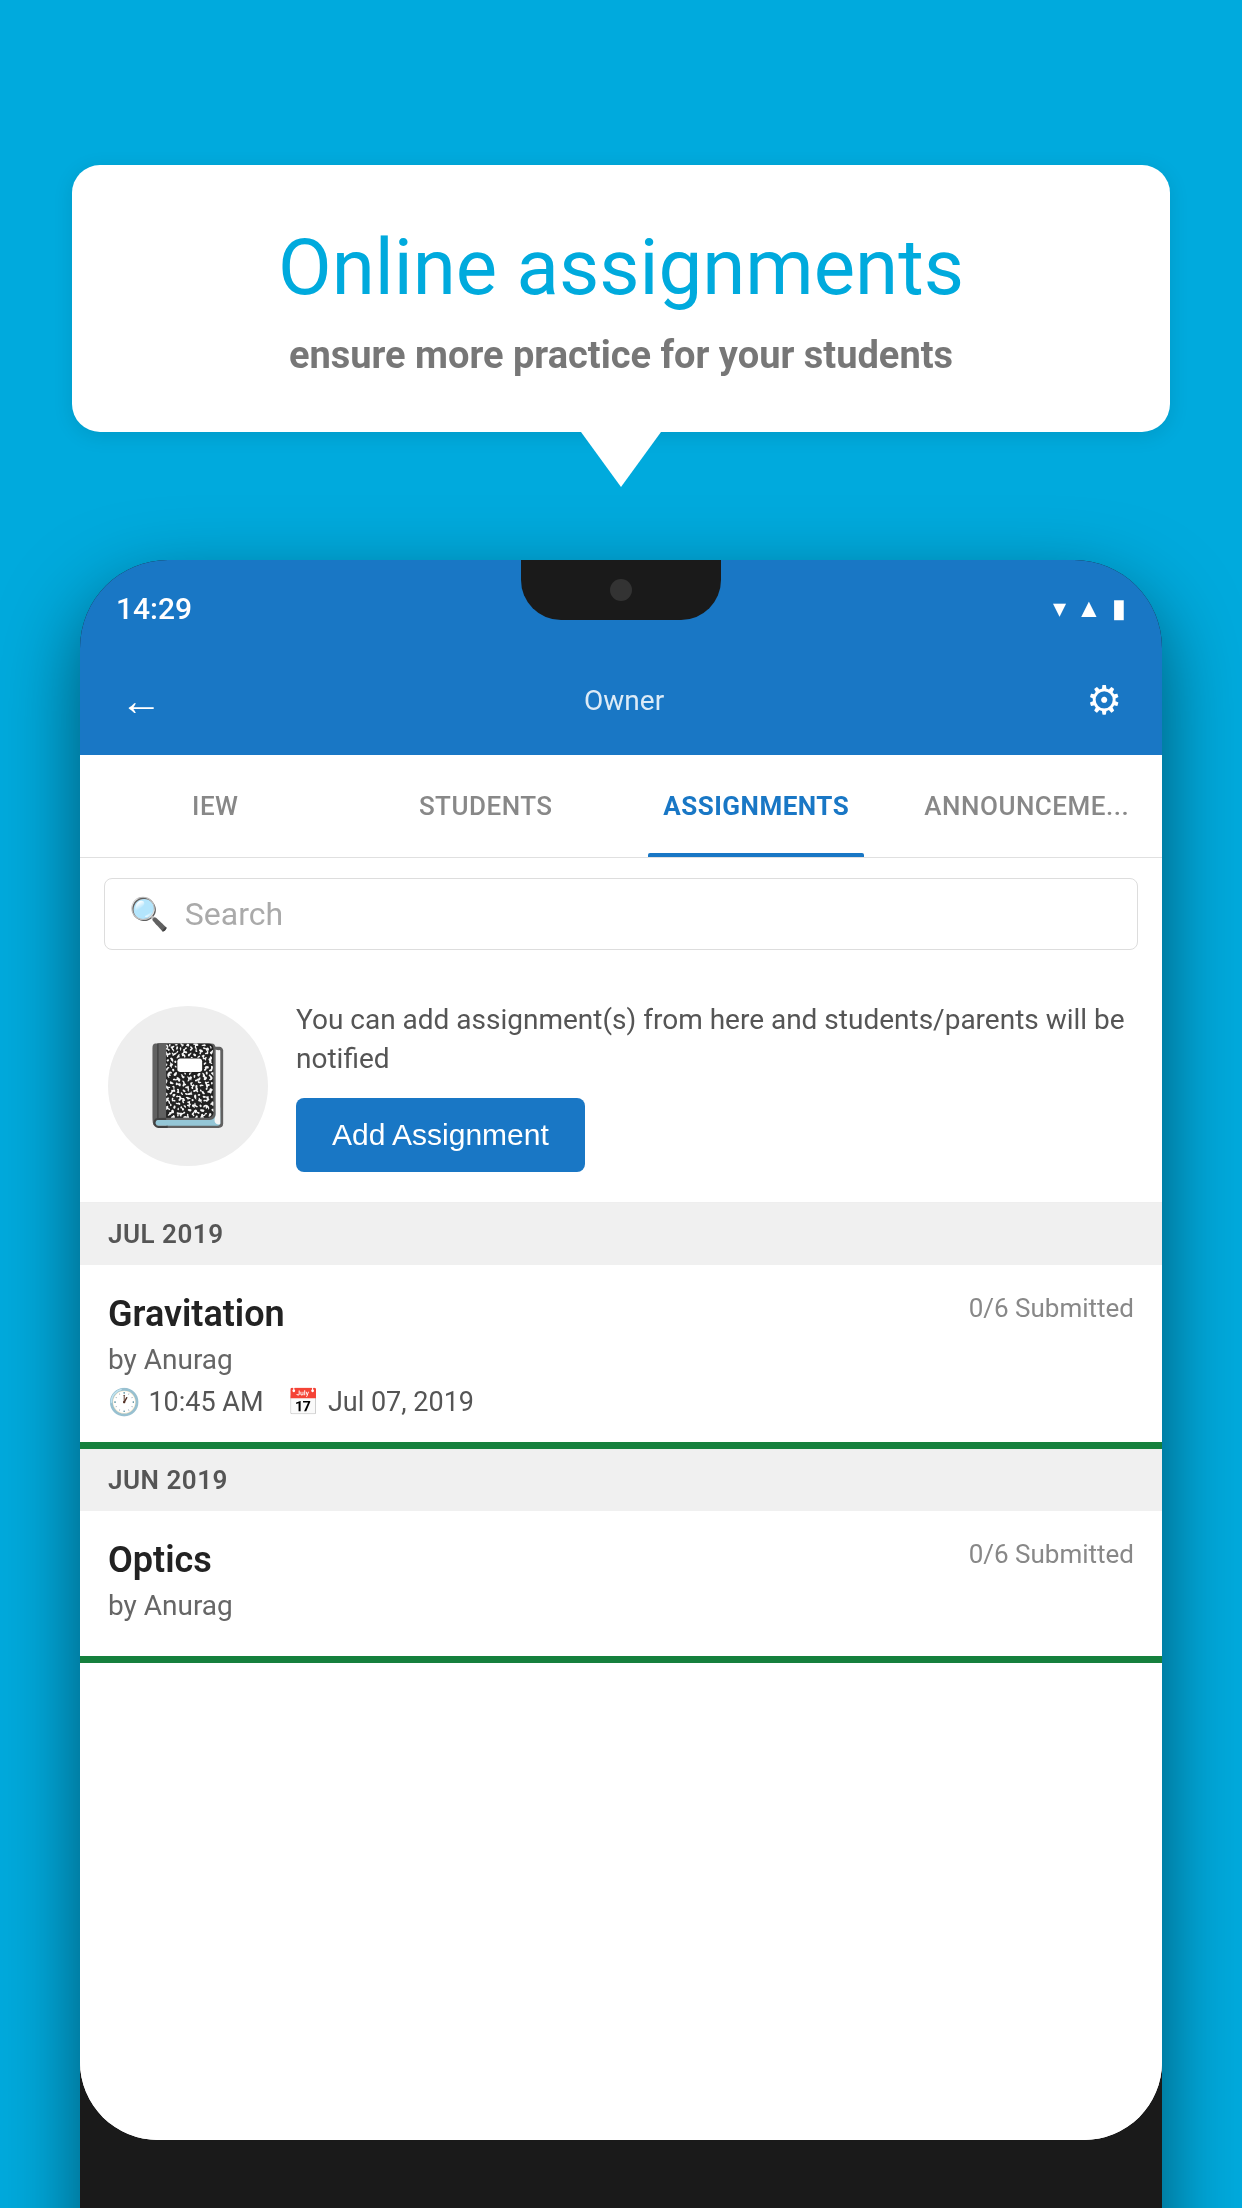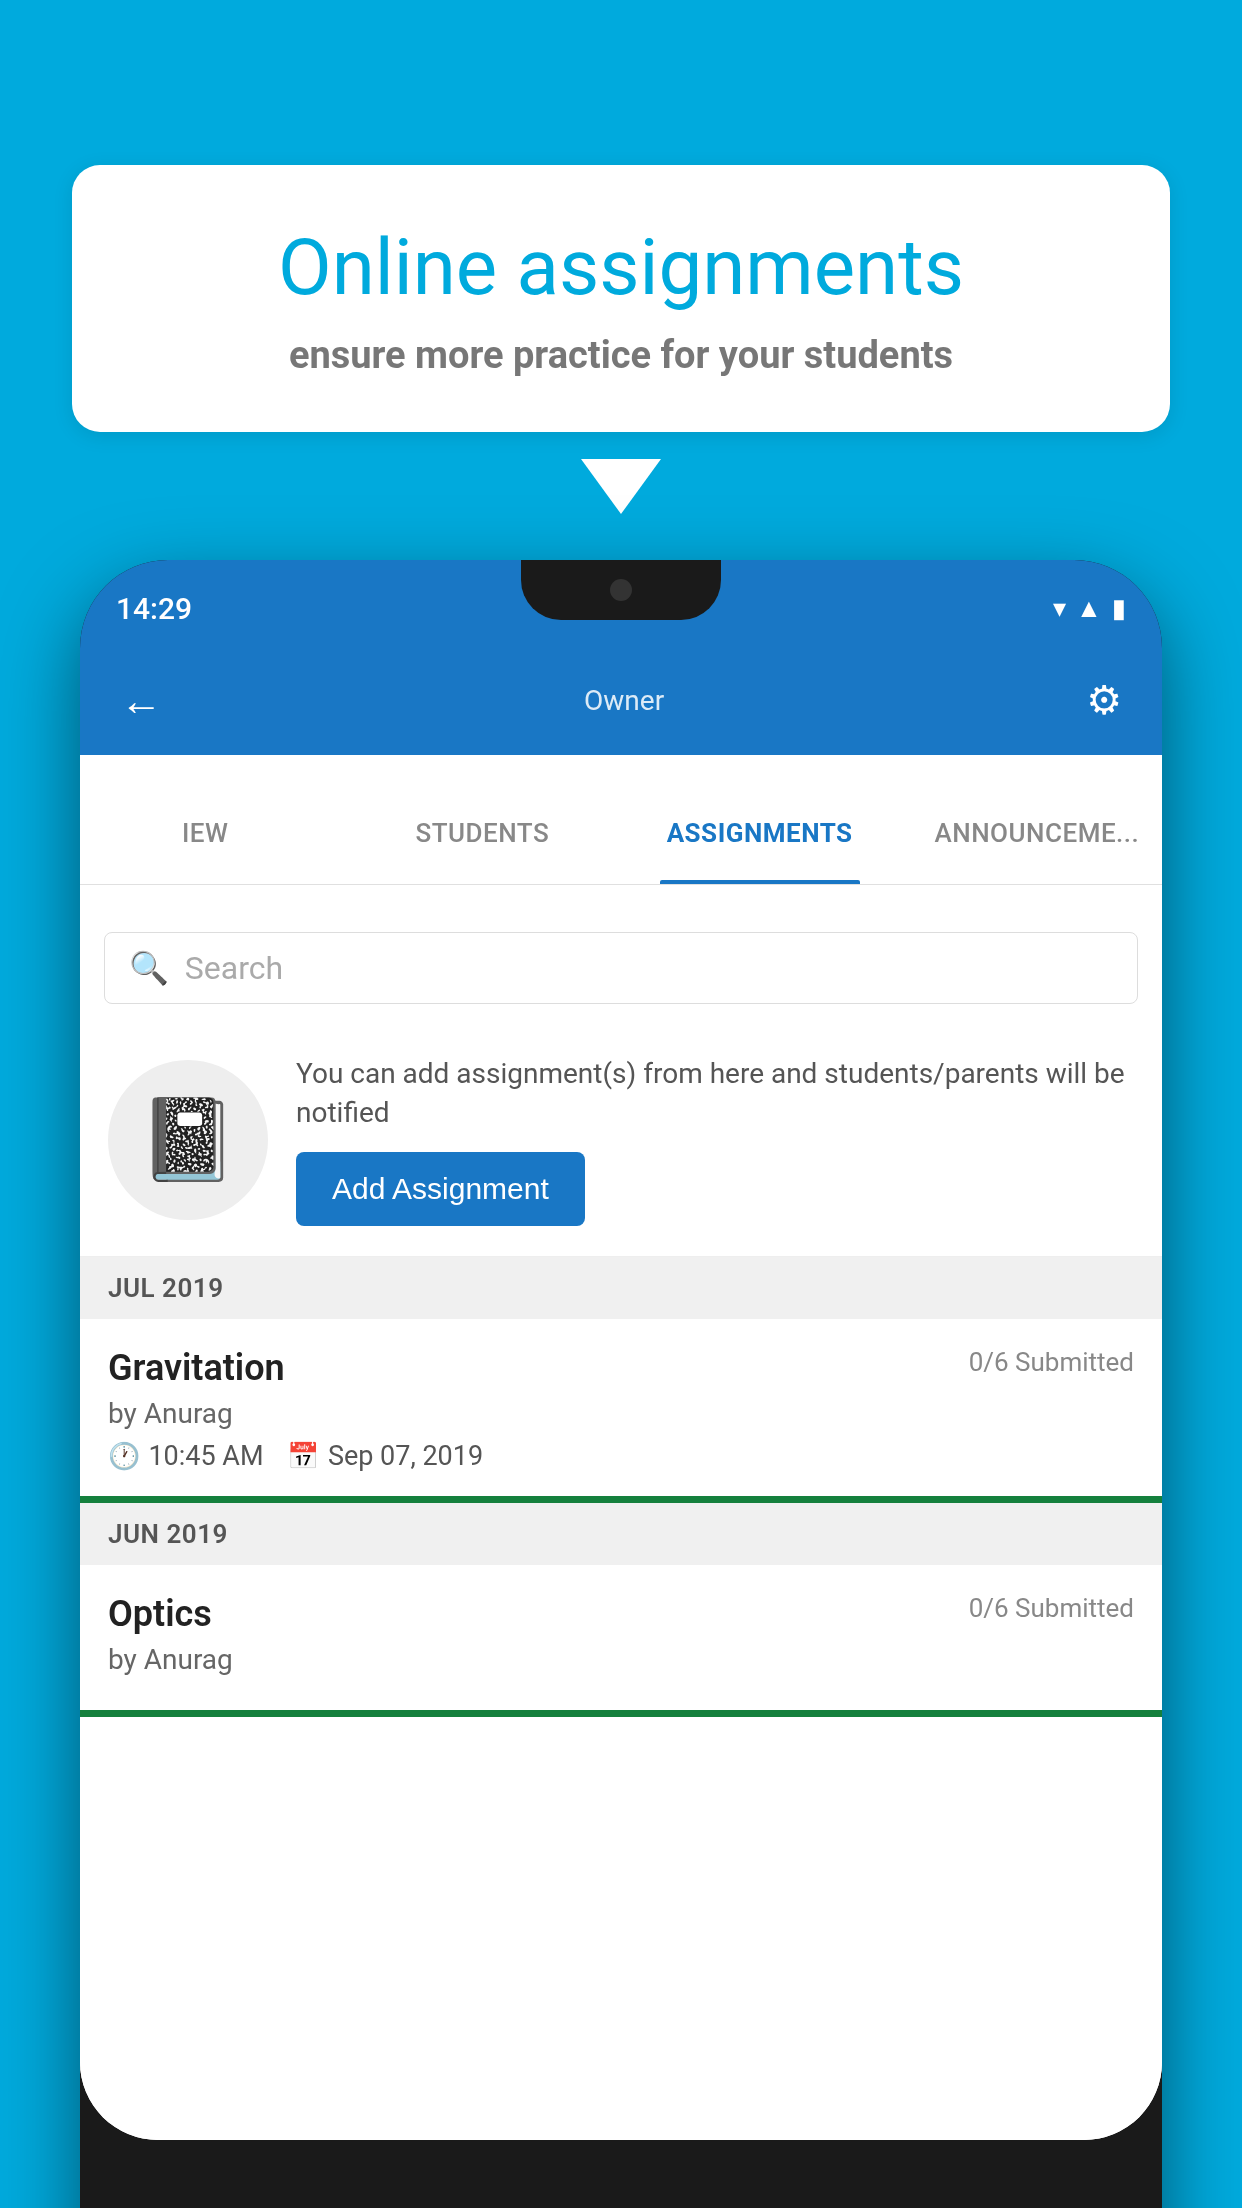--- a/index.html
+++ b/index.html
@@ -1,15 +1,15 @@
 <!DOCTYPE html>
 <html><head>
   <meta charset="utf-8">
   <style>
-    * { margin: 0; padding: 0; box-sizing: border-box; gap: 27px; }
+    * { margin: 0; padding: 0; box-sizing: border-box; }
 
     body {
       width: 1242px;
       height: 2208px;
       background-color: #00AADD;
       font-family: 'Roboto', Arial, sans-serif;
       overflow: hidden;
       position: relative;
     }
 
@@ -417,21 +417,21 @@
             <span class="assignment-submitted">0/6 Submitted</span>
           </div>
           <div class="assignment-author">by Anurag</div>
           <div class="assignment-meta">
             <div class="meta-item">
               <span class="meta-icon">🕐</span>
               <span>10:45 AM</span>
             </div>
             <div class="meta-item">
               <span class="meta-icon">📅</span>
-              <span>Sep 07, 2019</span>
+              <span>Jul 07, 2019</span>
             </div>
           </div>
         </div>
 
         <div class="section-header">JUN 2019</div>
 
         <div class="assignment-item">
           <div class="assignment-item-header">
             <span class="assignment-name">Optics</span>
             <span class="assignment-submitted">0/6 Submitted</span>

